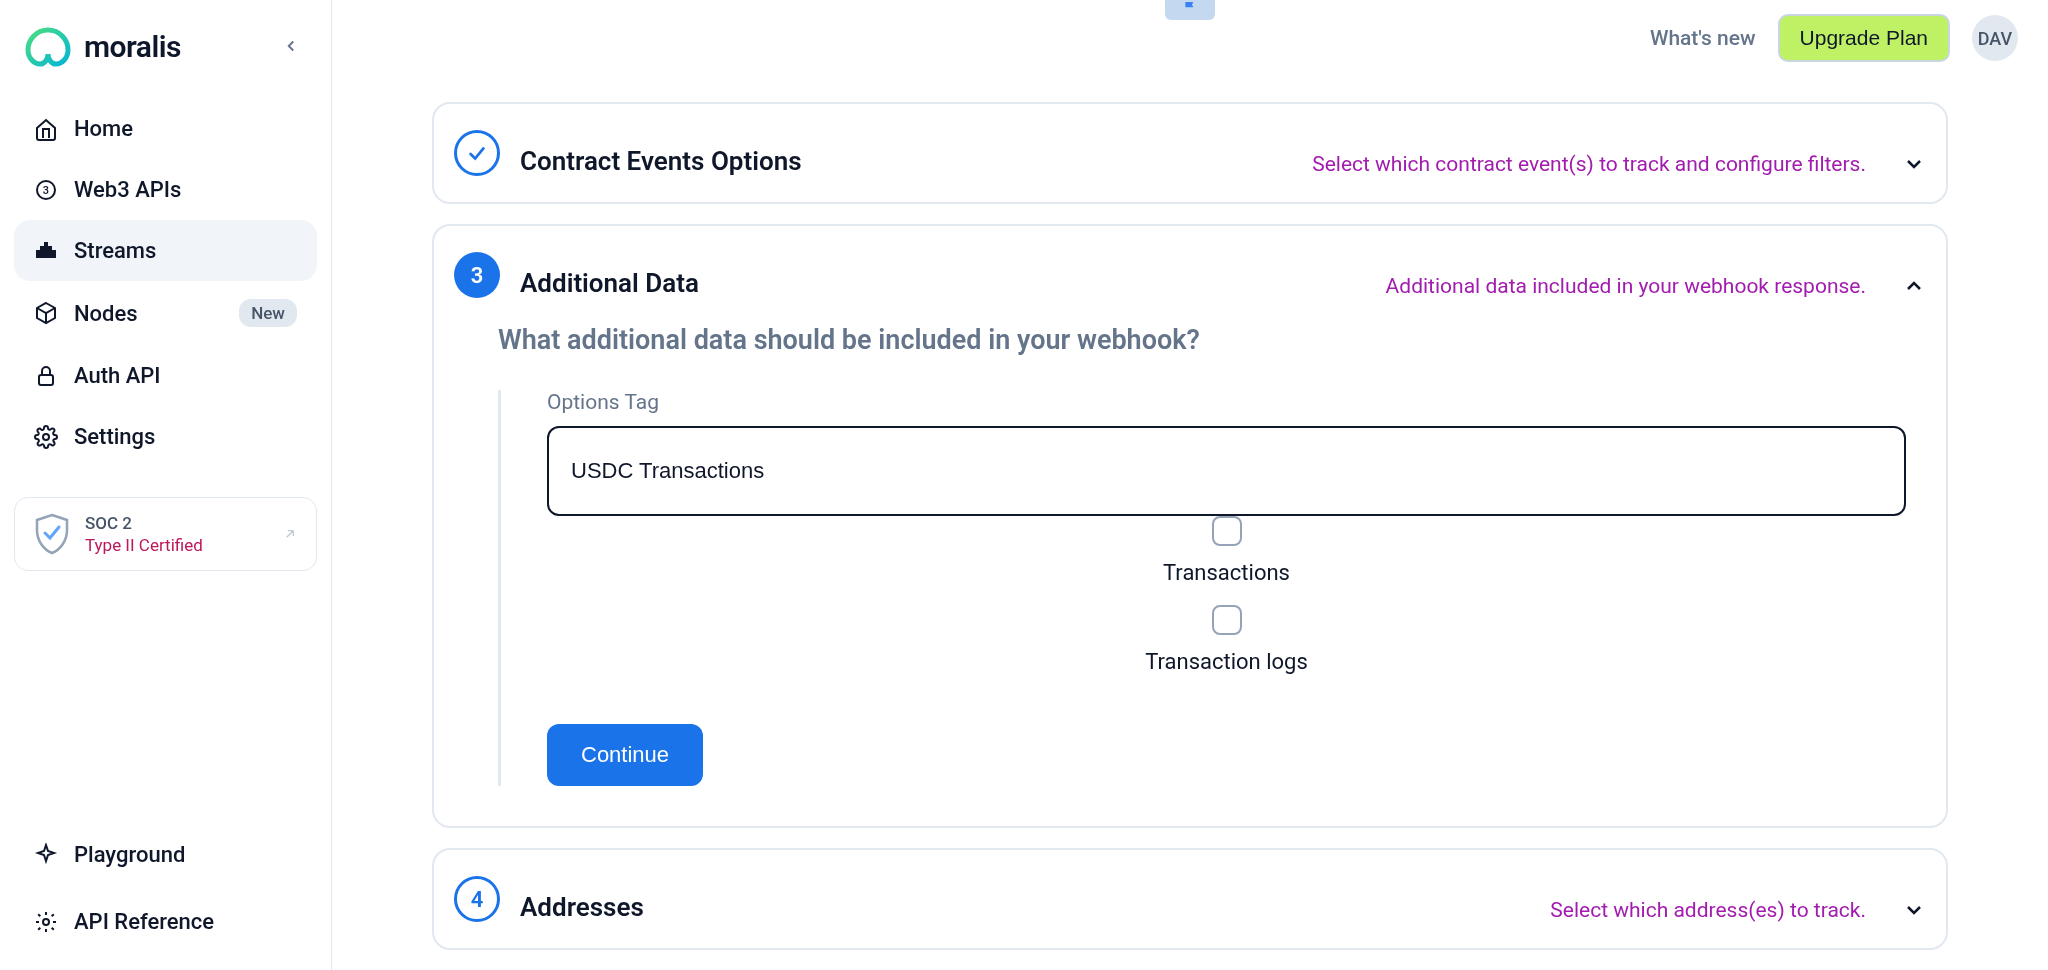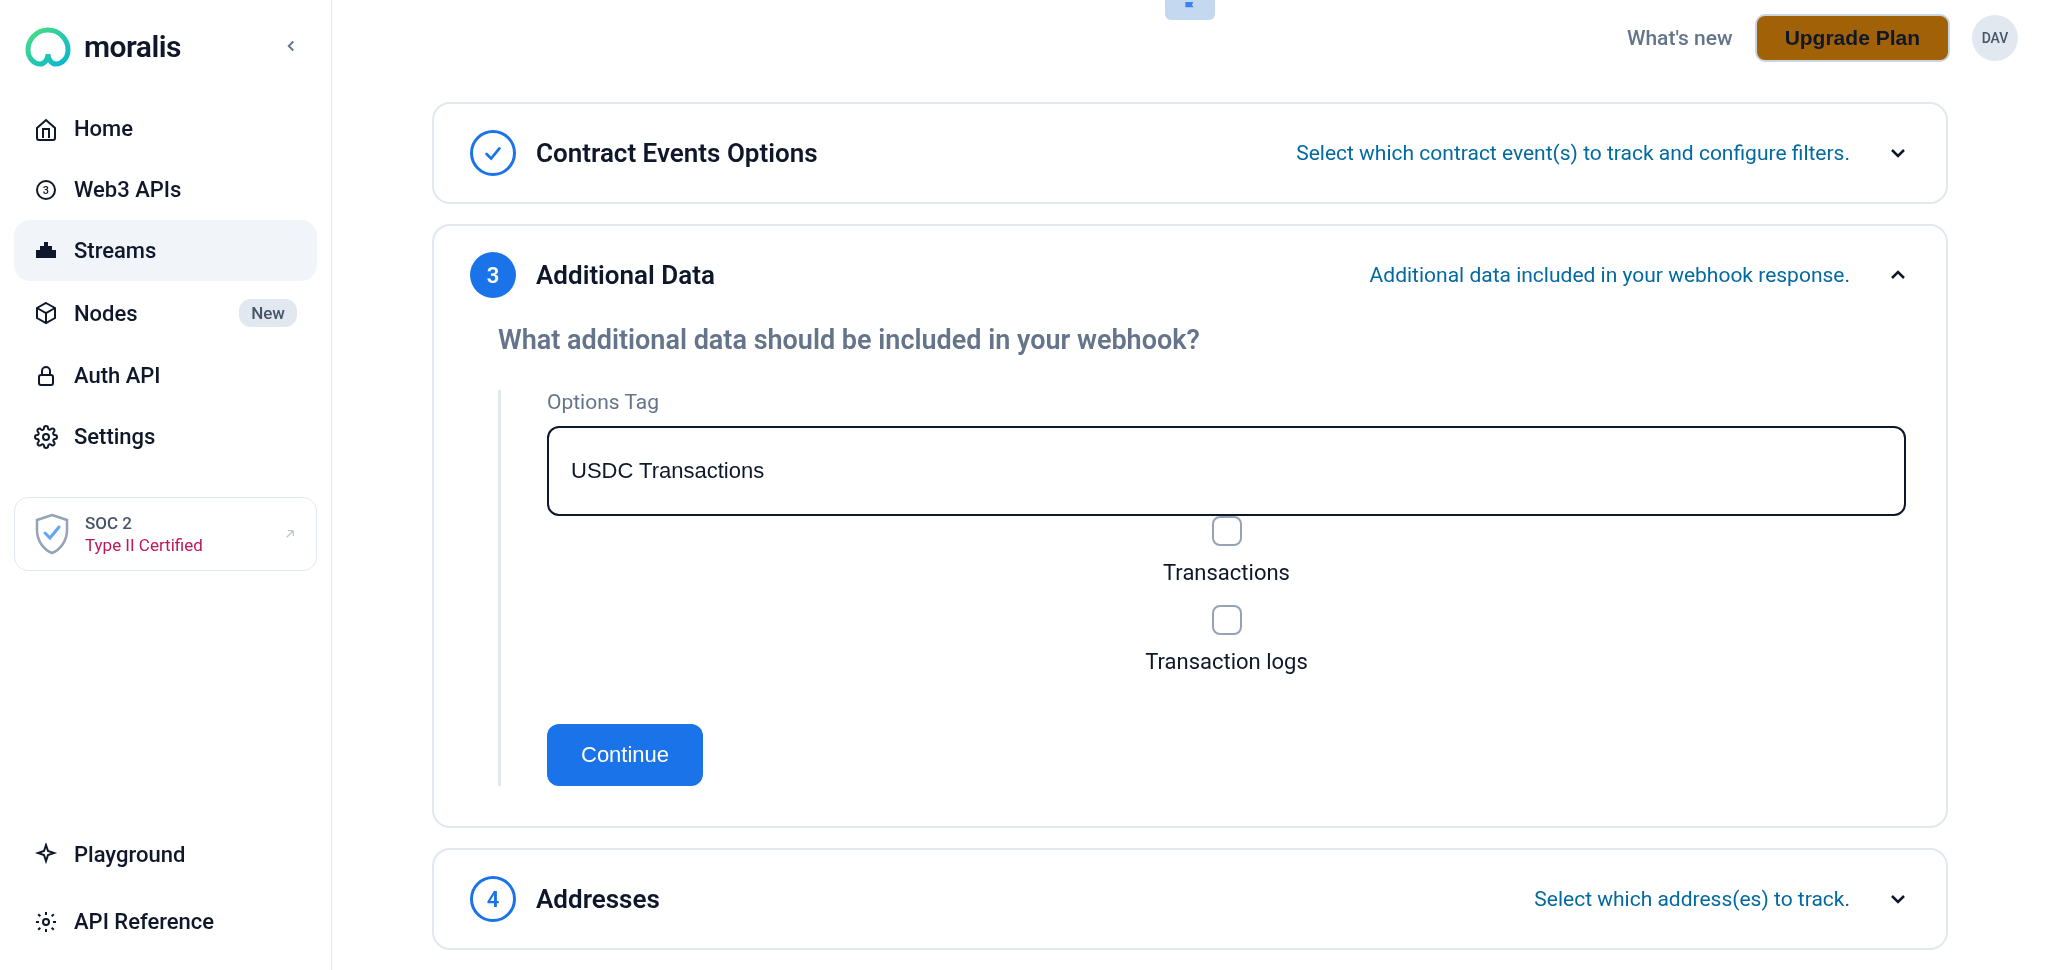--- a/index.html
+++ b/index.html
@@ -20,31 +20,31 @@
 .soc-shield { width: 38px; height: 42px; }
 .soc-text { display: flex; flex-direction: column; line-height: 1.3; }
 .soc-title { font-size: 17px; font-weight: 500; color: #475569; }
 .soc-sub { font-size: 17px; color: #be185d; }
 .soc-arrow { margin-left: auto; width: 16px; height: 16px; opacity: 0.6; }
 .bottom-nav { margin-top: auto; display: flex; flex-direction: column; gap: 6px; padding-top: 40px; }
 .main { flex: 1; display: flex; flex-direction: column; overflow: hidden; }
 .topbar { display: flex; align-items: center; justify-content: flex-end; gap: 22px; padding: 14px 30px 0 30px; position: relative; }
 .top-flag { position: absolute; left: 50%; transform: translateX(-50%); top: 0; width: 50px; height: 20px; background: #c4d9f0; border-radius: 0 0 6px 6px; display: flex; align-items: flex-start; justify-content: center; padding-top: 0px; }
 .whatsnew { color: #64748b; font-size: 21px; font-weight: 500; cursor: pointer; }
-.upgrade-btn { border: 2px solid #cbd5e1; border-radius: 10px; padding: 10px 28px; font-size: 21px; font-weight: 700; color: #0f172a; background: #a16207; cursor: pointer; }
-.avatar { width: 46px; height: 46px; border-radius: 50%; background: #e2e8f0; color: #475569; display: flex; align-items: center; justify-content: center; font-size: 14px; font-weight: 500; cursor: pointer; }
+.upgrade-btn { border: 2px solid #cbd5e1; border-radius: 10px; padding: 10px 20px; font-size: 21px; font-weight: 400; color: #0f172a; background: #bef264; cursor: pointer; }
+.avatar { width: 46px; height: 46px; border-radius: 50%; background: #e2e8f0; color: #475569; display: flex; align-items: center; justify-content: center; font-size: 18px; font-weight: 500; cursor: pointer; }
 .content { flex: 1; padding: 40px 100px 30px 100px; display: flex; flex-direction: column; gap: 20px; overflow-y: auto; }
 .section { border: 2px solid #e2e8f0; border-radius: 18px; background: #fff; }
-.section-header { display: flex; align-items: center; padding: 26px 36px; cursor: pointer; gap: 20px; }
+.section-header { display: flex; align-items: flex-end; padding: 26px 20px; cursor: pointer; gap: 20px; }
 .step-circle { width: 46px; height: 46px; border-radius: 50%; display: flex; align-items: center; justify-content: center; flex-shrink: 0; }
 .step-circle.done { border: 3px solid #1a73e8; background: #fff; }
 .step-circle.active { background: #1a73e8; color: #fff; font-size: 22px; font-weight: 600; }
 .step-circle.pending { border: 3px solid #1a73e8; color: #1a73e8; font-size: 22px; font-weight: 600; background: #fff; }
 .section-title { font-size: 26px; font-weight: 600; color: #0f172a; }
-.section-sub { margin-left: auto; font-size: 21px; color: #0369a1; }
+.section-sub { margin-left: auto; font-size: 21px; color: #a21caf; }
 .chevron { margin-left: 16px; width: 24px; height: 24px; }
 .section-body { padding: 0 40px 40px 64px; }
 .question { font-size: 27px; font-weight: 600; color: #64748b; margin-bottom: 34px; }
 .field-block { border-left: 3px solid #e2e8f0; padding-left: 46px; }
 .label { font-size: 21px; color: #64748b; margin-bottom: 12px; }
 .input { width: 100%; border: 2px solid #0f172a; border-radius: 12px; padding: 30px 22px; font-size: 22px; color: #0f172a; outline: none; }
 .sublabel { font-size: 21px; color: #64748b; margin: 36px 0 22px 0; }
 .checkbox-row { display: flex; align-items: center; gap: 14px; margin-bottom: 20px; cursor: pointer; flex-direction: column; }
 .checkbox { width: 30px; height: 30px; border: 2px solid #94a3b8; border-radius: 8px; background: #fff; }
 .checkbox-label { font-size: 22px; color: #0f172a; }

